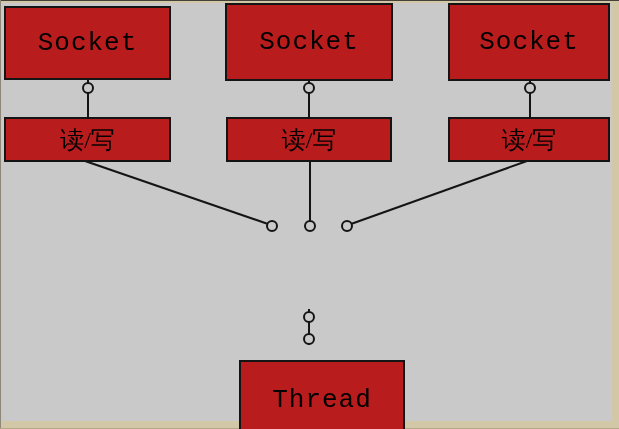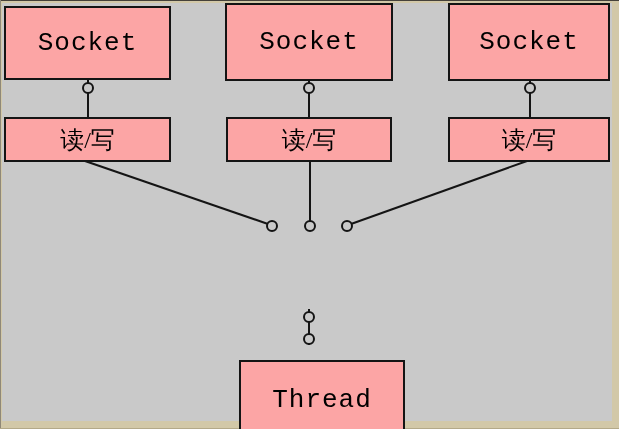--- a/index.html
+++ b/index.html
@@ -27,21 +27,21 @@
     position: absolute; left: 2px; top: 3px; width: 610px; height: 418px;
     background: #c9c9c9;           
   }
   svg.connectors {
     position: absolute; left: 0; top: 0; width: 619px; height: 429px;
   }
   .connector-line { stroke: #141414; stroke-width: 2; fill: none; }
   .connector-circle { stroke: #141414; stroke-width: 2; fill: #c9c9c9; }
   .node {
     position: absolute;
-    background: #fca5a5;
+    background: #b91c1c;
     border: 2px solid #141414;
     box-sizing: border-box;
     display: flex;
     align-items: center;
     justify-content: center;
   }
   .label-mono {
     font-family: "Liberation Mono", "DejaVu Sans Mono", monospace;
     font-size: 26px;
     color: #000;

